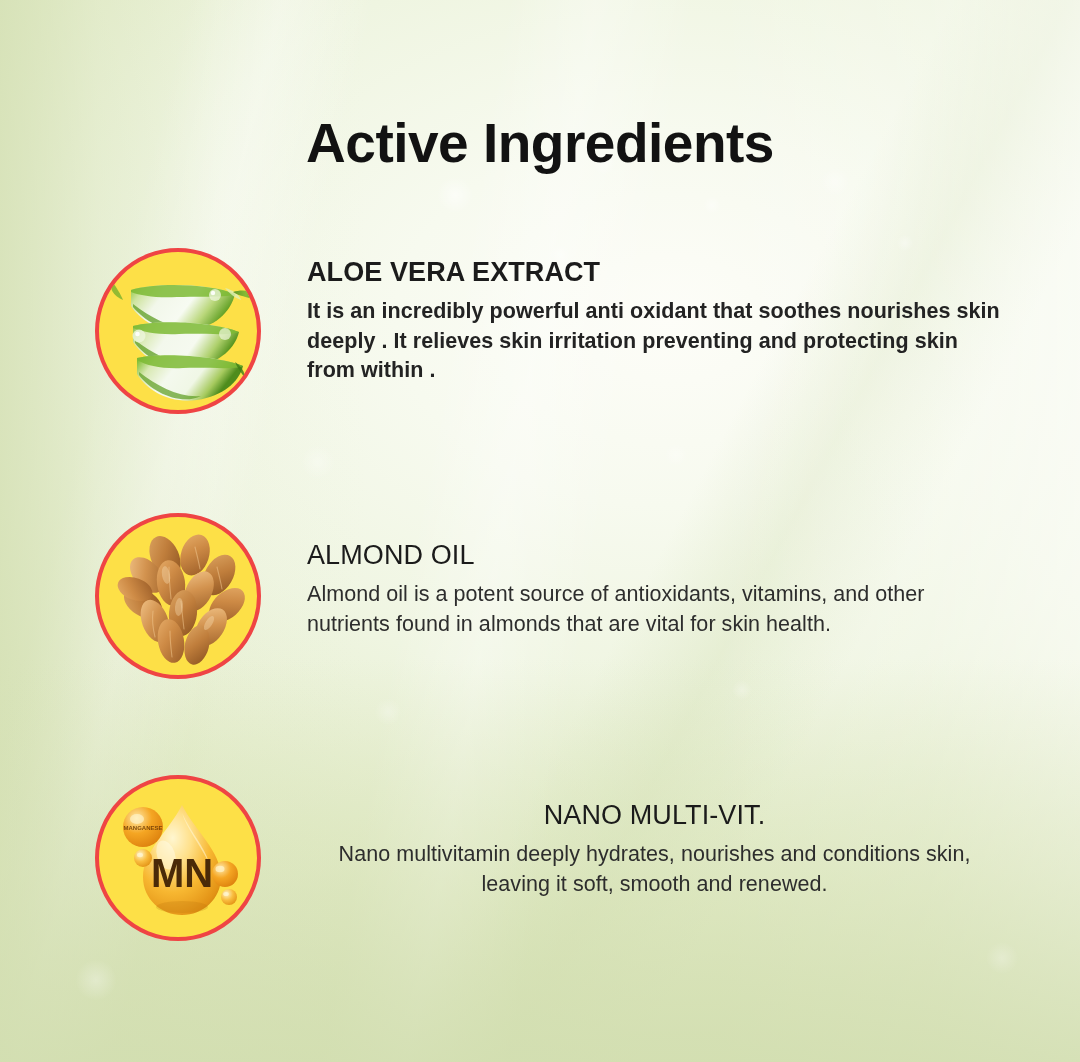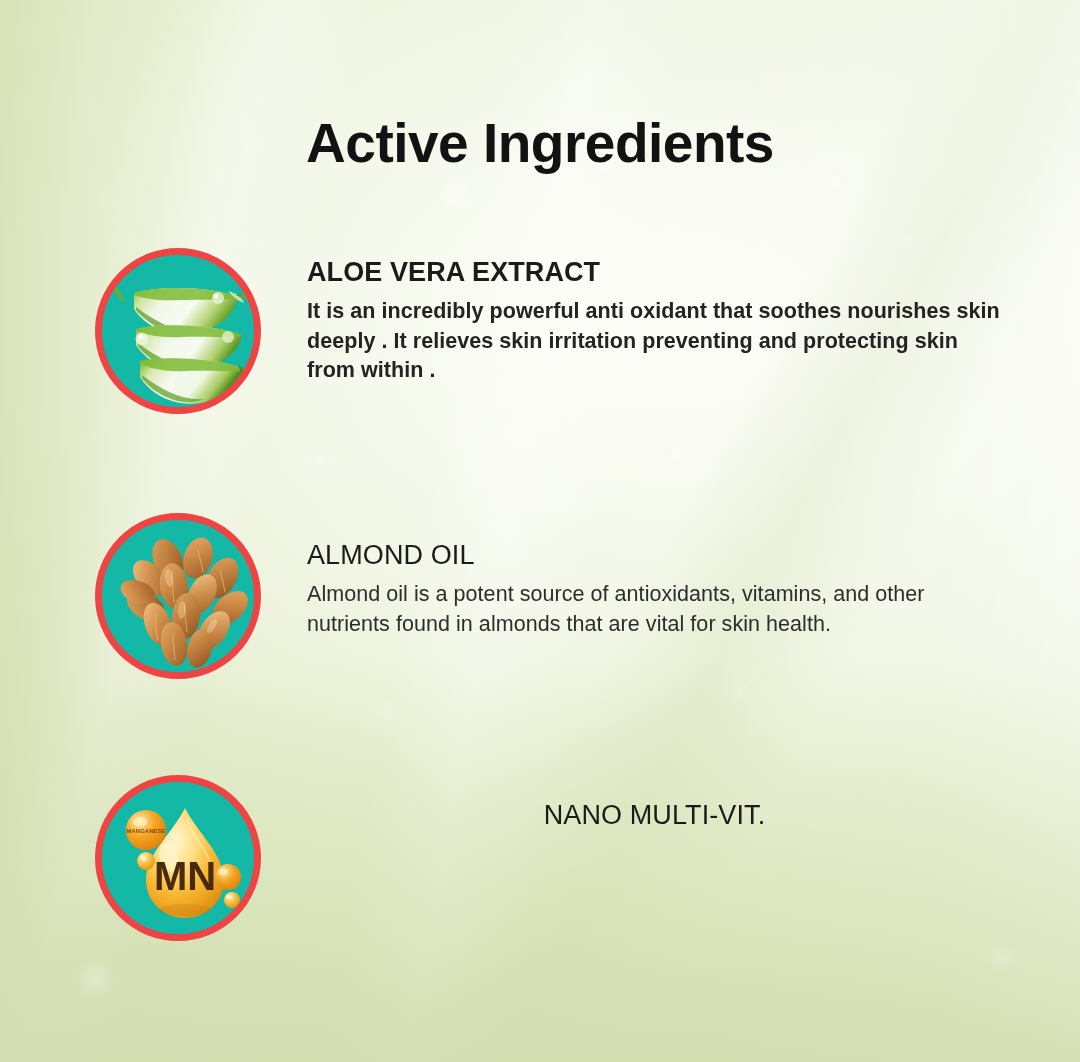--- a/index.html
+++ b/index.html
@@ -121,22 +121,22 @@
     position: relative;
     width: 166px;
     height: 166px;
     margin-left: 95px;
     flex: 0 0 auto;
   }
   .icon-circle {
     position: absolute;
     inset: 0;
     border-radius: 50%;
-    border: 7px solid #ef4444;
-    background: #14b8a6;
+    border: 4px solid #ef4444;
+    background: #fde047;
     overflow: hidden;
     box-sizing: border-box;
   }
   .icon-art {
     position: absolute;
     inset: 0;
   }
 
   .text-col {
     flex: 1 1 auto;
@@ -363,16 +363,17 @@
             <ellipse cx="121" cy="90" rx="4.5" ry="3.2" fill="#fff4cc" opacity="0.7"></ellipse>
 
             <circle cx="130" cy="118" r="8" fill="url(#ballH)"></circle>
             <ellipse cx="127" cy="115" rx="2.8" ry="2" fill="#fff6d6" opacity="0.7"></ellipse>
           </svg>
         </span>
       </div>
     </div>
     <div class="text-col">
       <h2 class="ing-title">NANO MULTI-VIT.</h2>
+      <p class="ing-desc">Nano multivitamin deeply hydrates, nourishes and conditions skin, leaving it soft, smooth and renewed.</p>
     </div>
   </div>
 
 </div>
 
 </body></html>

